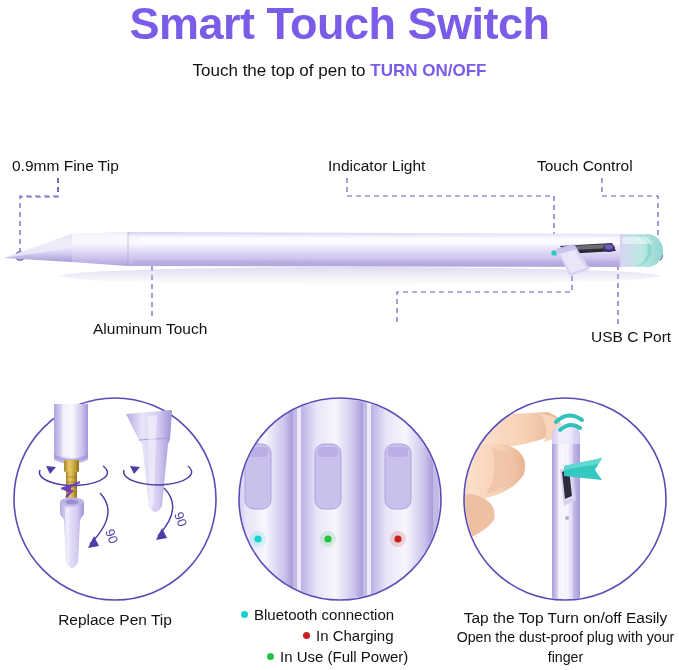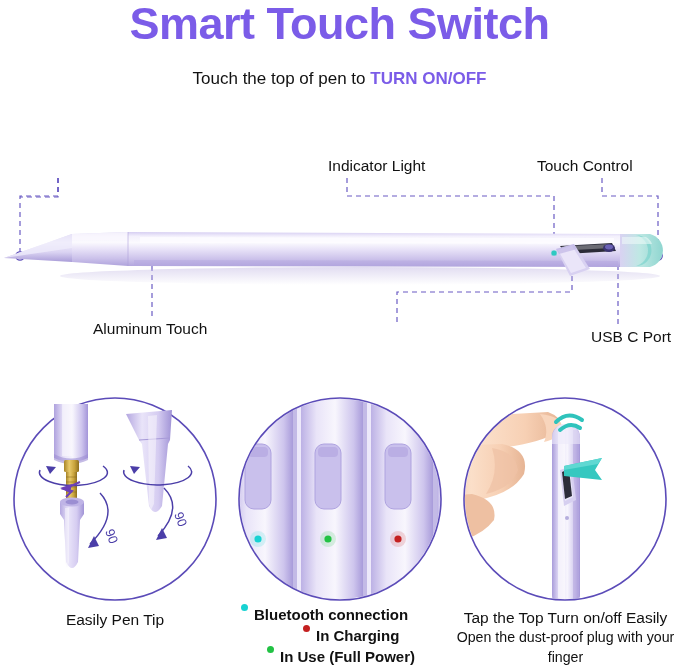--- a/index.html
+++ b/index.html
@@ -19,21 +19,21 @@
     text-align:center;
     font-size:45px;font-weight:bold;
     letter-spacing:-0.5px;
     color:#7B5CE8;
     line-height:52px;
     white-space:nowrap;
   }
   .subtitle{
     position:absolute;left:0;top:60px;width:679px;
     text-align:center;font-size:17px;line-height:22px;
-    color:#111;white-space:nowrap;margin-top:8px;
+    color:#111;white-space:nowrap;
   }
   .subtitle .hl{color:#7B5CE8;font-weight:bold;}
 
   
   .clabel{
     position:absolute;font-size:15.5px;color:#111;white-space:nowrap;
     line-height:18px;
   }
 
   
@@ -55,41 +55,42 @@
   }
   .pcap.one{top:214px;}
   .pcap.three{top:212px;}
   .pcap.three .sub{font-size:14.2px;line-height:20px;display:block;}
 
   
   .legend{
     position:absolute;left:0;top:208px;width:100%;
     font-size:15px;line-height:21px;color:#111;
   }
-  .legend .row{display:flex;align-items:flex-start;white-space:nowrap;font-weight:bold;}
+  .legend .row{display:flex;align-items:center;white-space:nowrap;}
   .legend .row.r1{padding-left:14px;}
   .legend .row.r2{padding-left:40px;}
   .legend .row.r3{padding-left:76px;}
   .legend .dot{
     width:7px;height:7px;border-radius:50%;
     margin-right:6px;flex:0 0 auto;
   }
 </style>
 </head>
 <body>
 
 <div class="stage">
 
   <div class="title">Smart Touch Switch</div>
 
   <div class="subtitle">
     <span>Touch the top of pen to</span>
     <span class="hl">TURN ON/OFF</span>
   </div>
 
+  <div class="clabel" style="left:12px;top:157px;">0.9mm  Fine Tip</div>
   <div class="clabel" style="left:288px;top:157px;margin-left:40px;">Indicator Light</div>
   <div class="clabel" style="left:537px;top:157px;">Touch Control</div>
   <div class="clabel" style="left:93px;top:320px;">Aluminum Touch</div>
   <div class="clabel" style="left:545px;top:328px;margin-left:46px;">USB C Port</div>
 
   <svg class="calloutsvg" viewBox="0 0 679 400">
     <g fill="none" stroke="#6A5BC4" stroke-width="1.2" stroke-dasharray="5,4">
 
       <path d="M58,178 L58,196 L58,196"></path>
       <path d="M58,178 L58,196"></path>
@@ -236,21 +237,21 @@
 
       <g fill="none" stroke="#4B3EA8" stroke-width="1.4">
         <path d="M98,97 Q118,118 88,148"></path>
         <path d="M162,92 Q182,112 156,140"></path>
       </g>
       <path d="M92,140 L86,152 L97,150 Z" fill="#4B3EA8"></path>
       <path d="M160,132 L154,144 L165,142 Z" fill="#4B3EA8"></path>
       <text x="103" y="135" font-family="Liberation Sans, sans-serif" font-size="13" fill="#4B3EA8" transform="rotate(70 103 135)">90</text>
       <text x="172" y="118" font-family="Liberation Sans, sans-serif" font-size="13" fill="#4B3EA8" transform="rotate(70 172 118)">90</text>
     </svg>
-    <div class="pcap one">Easily Pen Tip</div>
+    <div class="pcap one">Replace Pen Tip</div>
   </div>
 
   <div class="panel p2">
     <svg class="panelsvg" viewBox="0 0 226 212">
       <defs>
         <clipPath id="circ2">
             <circle cx="113" cy="103" r="100"></circle>
           </clipPath>
         <linearGradient id="bar1" x1="0" y1="0" x2="1" y2="0">
           <stop offset="0" stop-color="#BCB1E5"></stop>

